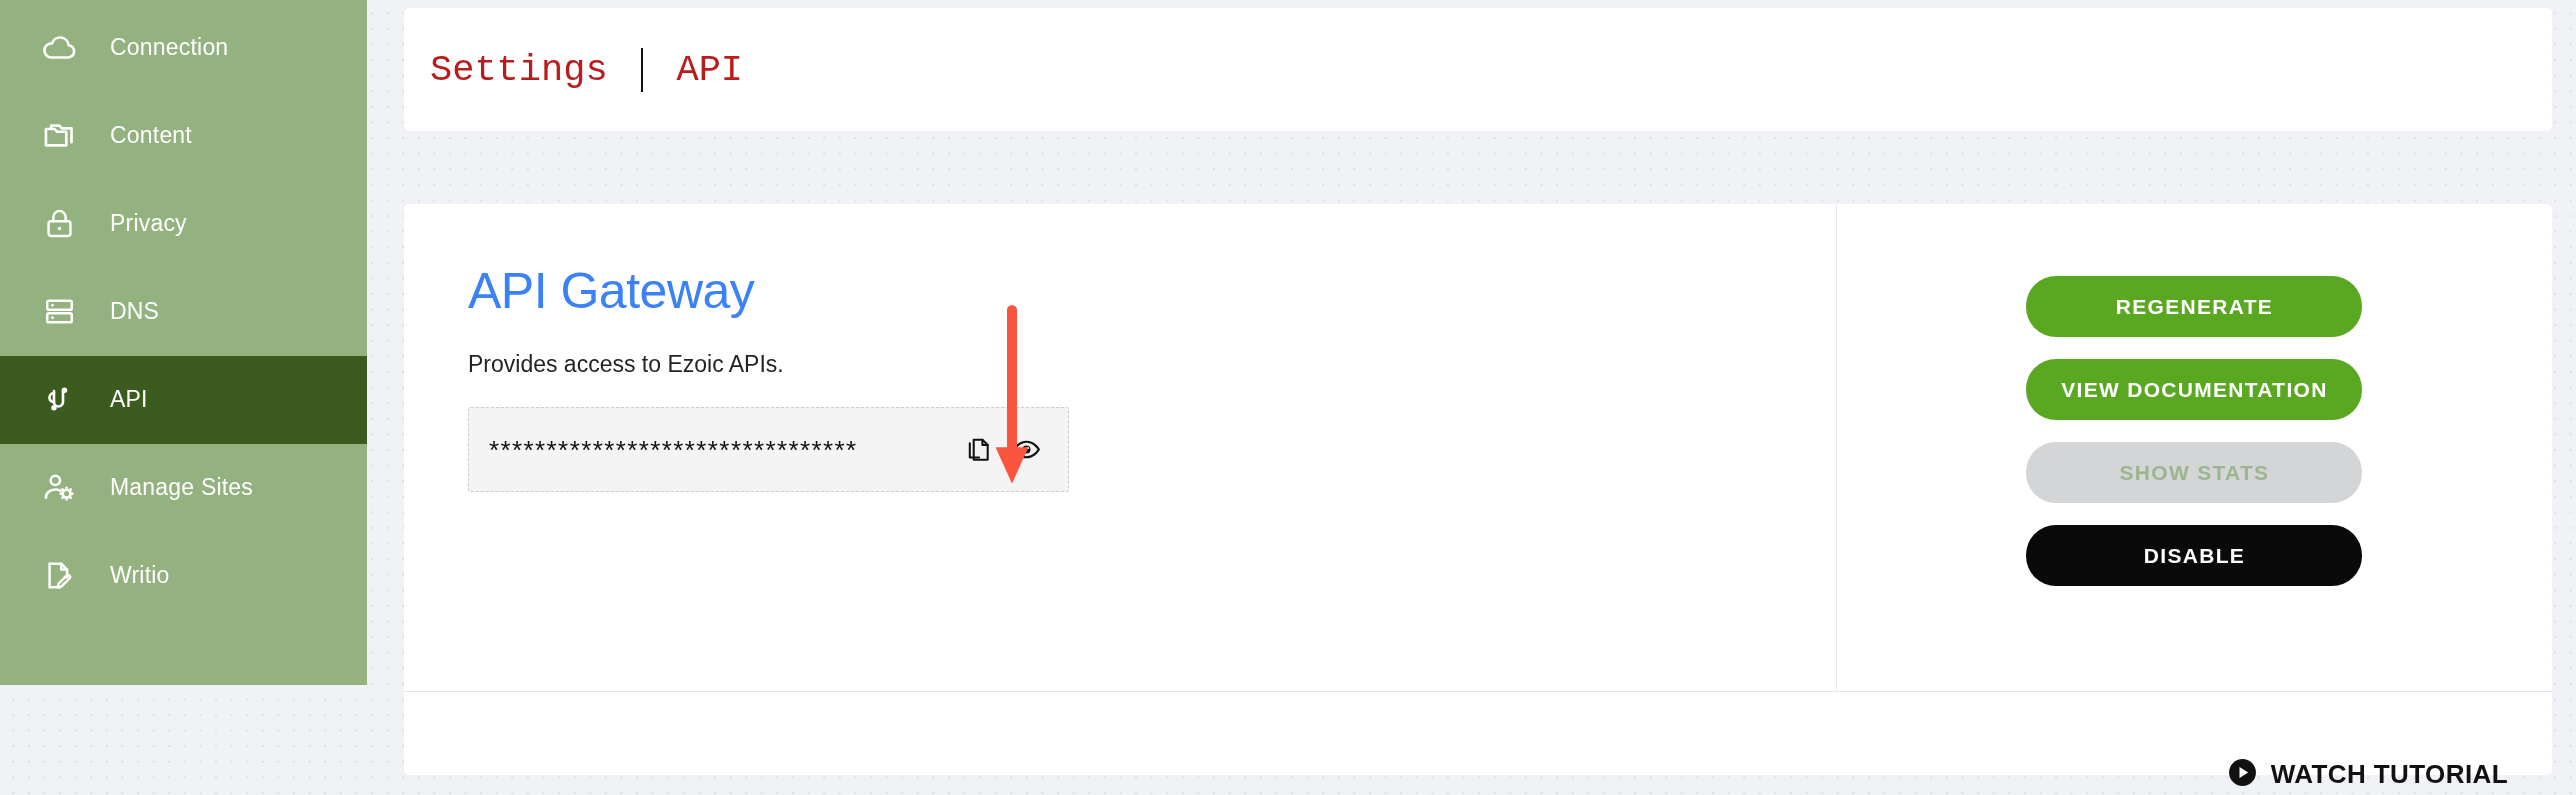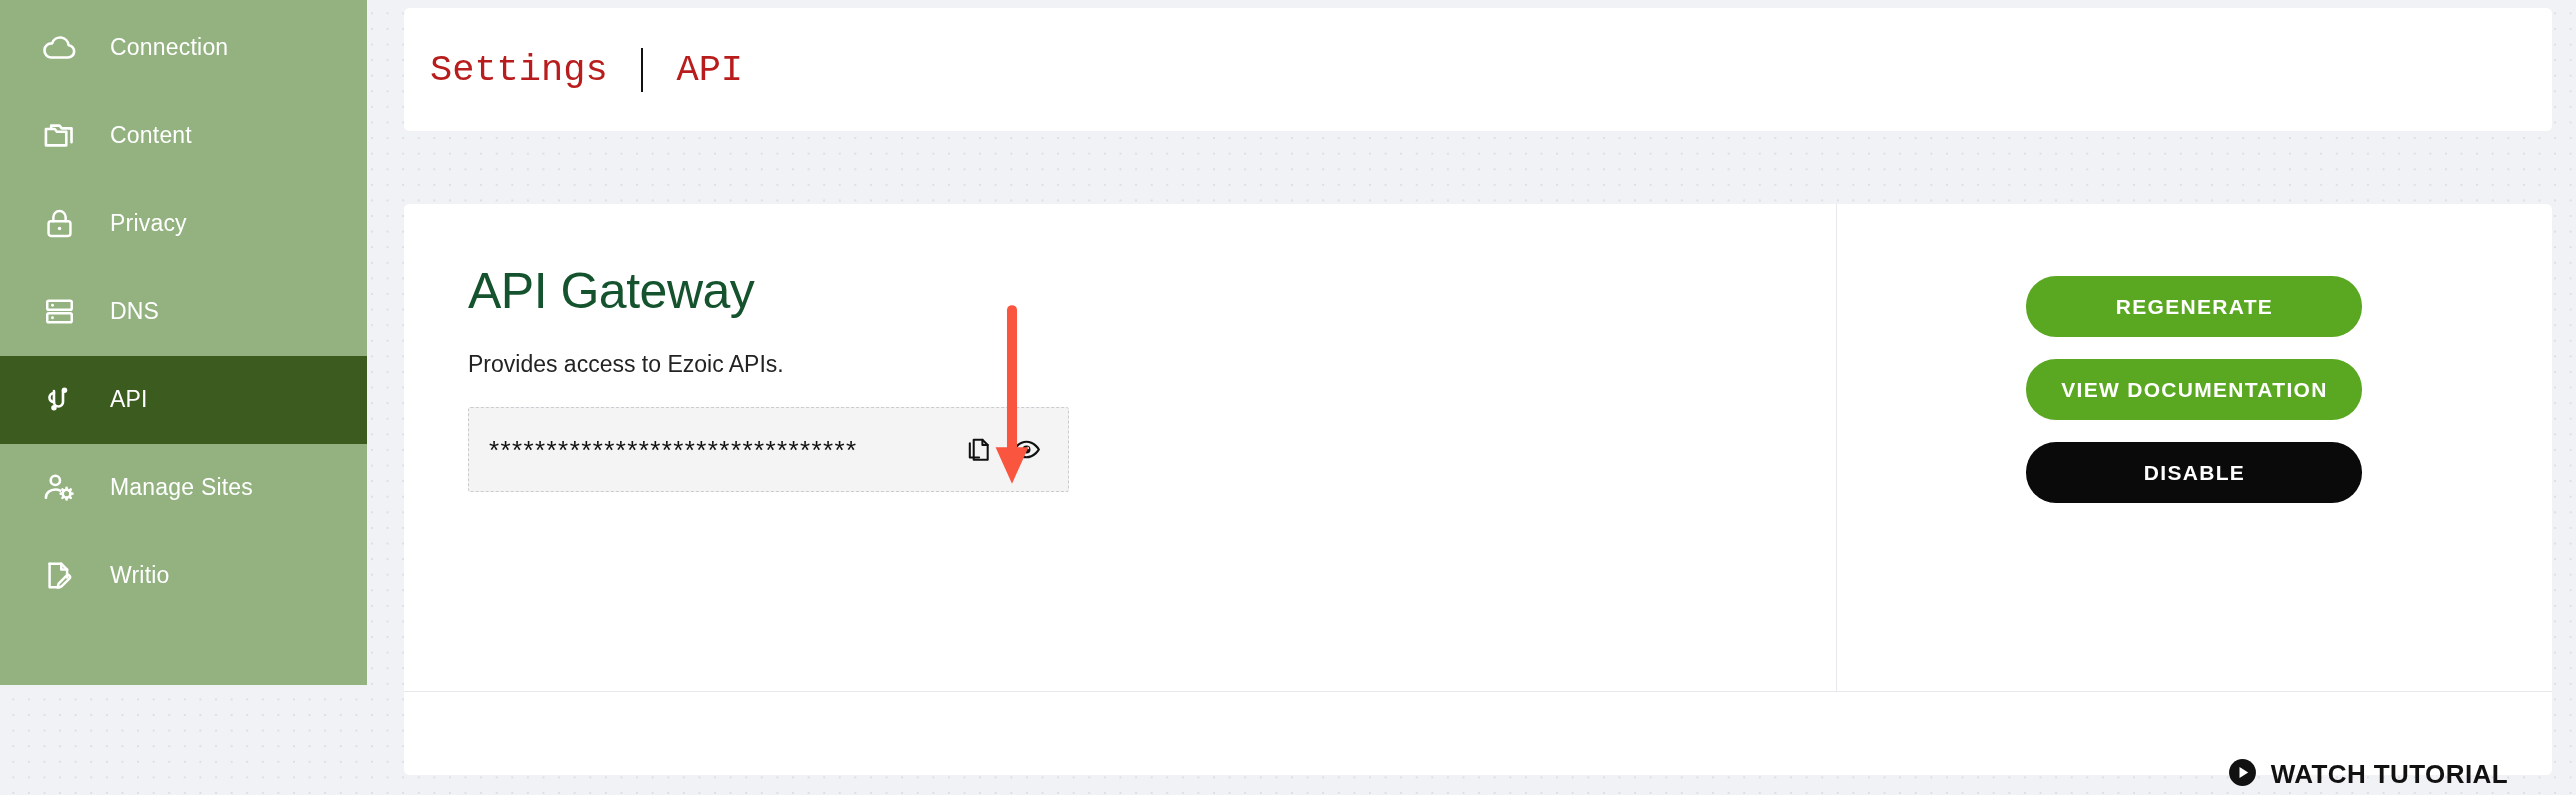--- a/index.html
+++ b/index.html
@@ -120,21 +120,21 @@
     display: flex;
     flex-direction: column;
     align-items: center;
     padding-top: 72px;
     gap: 22px;
   }
 
   #gateway-title {
     font-size: 50px;
     font-weight: 400;
-    color: #14532d;
+    color: #3b82f6;
     letter-spacing: -0.5px;
     line-height: 1;
   }
   #gateway-desc {
     margin-top: 37px;
     font-size: 23px;
     color: #232323;
     line-height: 1;
   }
 
@@ -360,20 +360,21 @@
             </svg>
           </span>
         </div>
       </div>
 
       <div id="divider-v"></div>
 
       <div id="card-right">
         <button class="act-btn green">REGENERATE</button>
         <button class="act-btn green">VIEW DOCUMENTATION</button>
+        <button class="act-btn disabled" disabled="">SHOW STATS</button>
         <button class="act-btn black">DISABLE</button>
       </div>
 
     </div>
 
     <div id="divider-h"></div>
 
     <div id="card-footer">
       <div id="watch-tutorial">
         <span>

